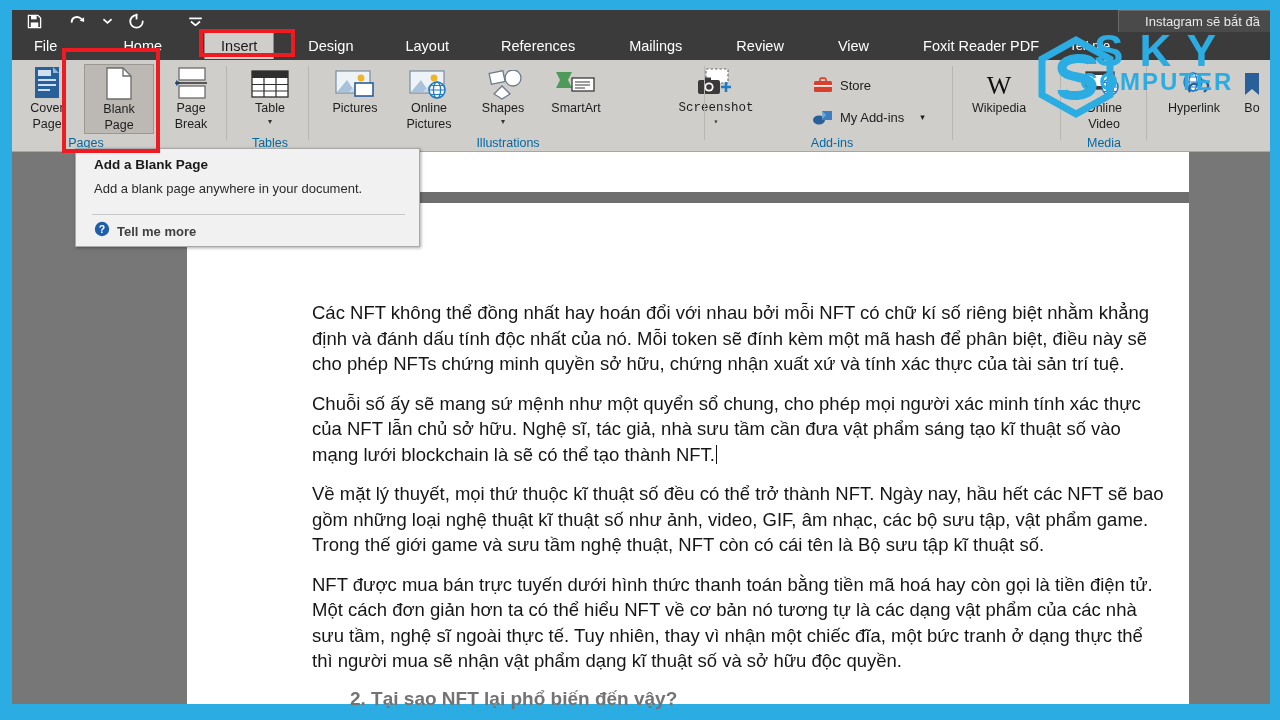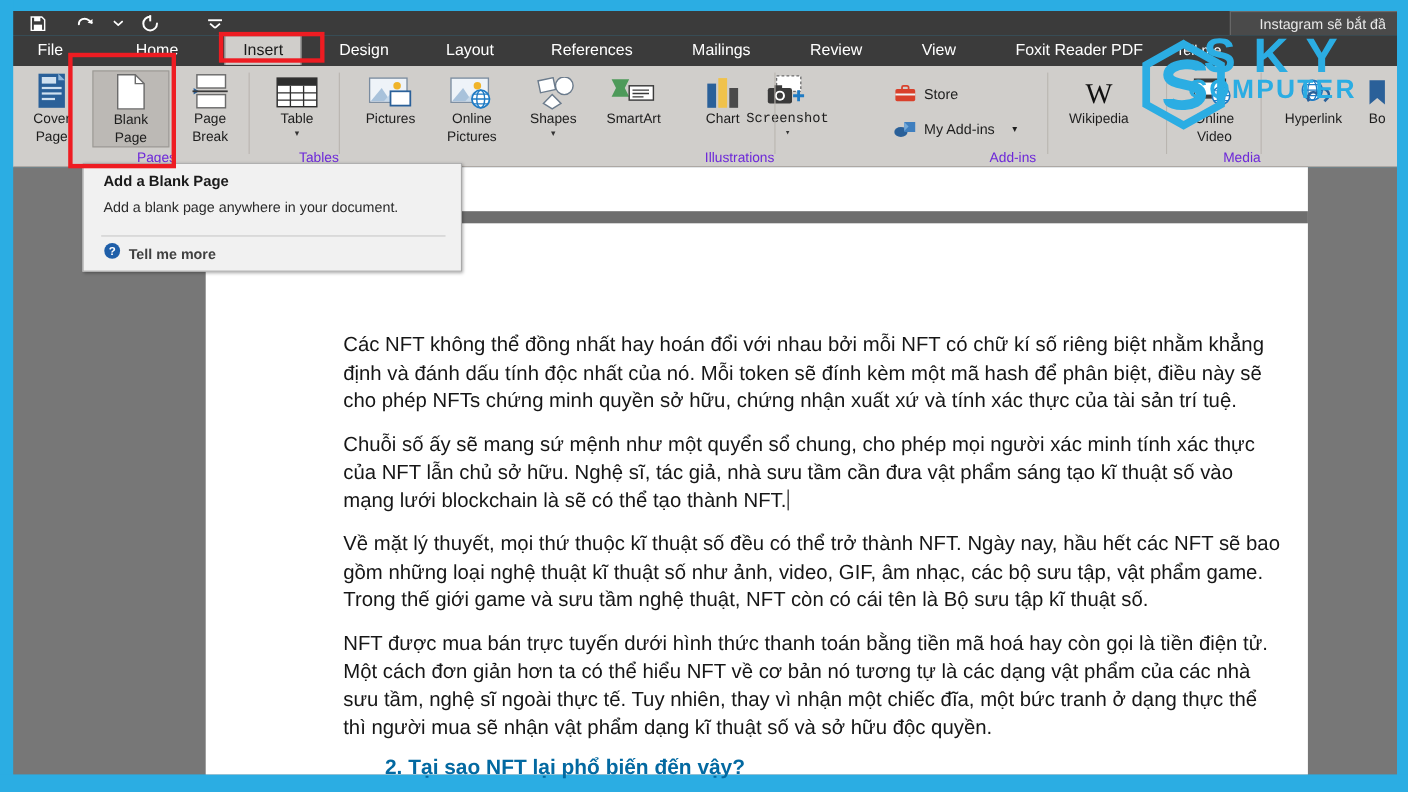--- a/index.html
+++ b/index.html
@@ -51,21 +51,21 @@
   .tellme { color:#ffffff; font-size:13px; line-height:28px; padding:0 8px; font-style:normal; }
 
   
   .ribbon {
     position:absolute; left:12px; top:60px; width:1258px; height:92px;
     background:#d0cecb; border-bottom:1px solid #a9a5a0;
   }
   .rgroup { position:absolute; top:0; height:92px; }
   .rgroup .gtitle {
     position:absolute; bottom:2px; left:0; width:100%;
-    text-align:right; font-size:12.5px; color:#6d28d9;
+    text-align:center; font-size:12.5px; color:#0369a1;
   }
   .rgroup .gsep { position:absolute; right:0; top:6px; width:1px; height:74px; background:#b9b5b0; }
   .bigbtn {
     position:absolute; top:4px; width:70px; height:70px;
     display:flex; flex-direction:column; align-items:center; gap:2px;
     text-align:center;
   }
   .bigbtn .ico { height:36px; display:flex; align-items:flex-end; justify-content:center; }
   .bigbtn .lbl { font-size:12.5px; color:#1d1d1d; line-height:13.5px; }
   .bigbtn .dcar { font-size:8px; color:#333; line-height:7px; }
@@ -99,21 +99,21 @@
   .doc-body { position:absolute; left:300px; top:148px; width:855px; }
   .para { font-size:18.5px; line-height:25.5px; color:#161616; margin-bottom:14px; }
   .squiggle {
     text-decoration-style: wavy;
     text-decoration-color: #c83030;
     text-underline-offset: 2px;
     text-align: center;
   }
   .caret { display:inline-block; width:1px; height:19px; background:#111; vertical-align:-3px; margin-left:1px; }
   .heading2 {
-    font-size:19px; font-weight:bold; color:#0369a1; margin-left:38px;
+    font-size:19px; font-weight:bold; color:#737373; margin-left:38px;
   }
 
   
   .watermark { position:absolute; left:1018px; top:24px; width:248px; height:92px; pointer-events:none; }
   .wm-text { position:absolute; font-family:"Liberation Sans", sans-serif; font-weight:bold; color:#2bade3; }
   .wm-sky { left:76px; top:2px; font-size:44px; letter-spacing:2px; }
   .wm-comp { left:62px; top:44px; font-size:24px; letter-spacing:2px; }
 </style>
 </head>
 <body>
@@ -278,30 +278,20 @@
       <div class="bigbtn" style="left:224px; width:80px;">
         <div class="ico">
           <svg width="44" height="30" viewBox="0 0 44 30">
               <path d="M2 2 L18 2 L14 10 L18 18 L2 18 L6 10 Z" fill="#4e9a5a"></path>
               <rect x="18" y="8" width="22" height="13" fill="#fff" stroke="#3a3a3a" stroke-width="1.3"></rect>
               <path d="M21 12 H36 M21 15 H36 M21 18 H31" stroke="#3a3a3a" stroke-width="1.2"></path>
             </svg>
         </div>
         <div class="lbl">SmartArt</div>
       </div>
-      <div class="bigbtn" style="left:310px;">
-        <div class="ico">
-          <svg width="34" height="30" viewBox="0 0 34 30">
-              <rect x="3" y="6" width="8" height="22" fill="#2a6099"></rect>
-              <rect x="13" y="1" width="8" height="27" fill="#f0c24b"></rect>
-              <rect x="23" y="10" width="8" height="18" fill="#4a4a4a"></rect>
-            </svg>
-        </div>
-        <div class="lbl">Chart</div>
-      </div>
       <div class="bigbtn" style="left:358px; width:92px;font-family:Liberation Mono, monospace;">
         <div class="ico">
           <svg width="44" height="32" viewBox="0 0 44 32">
               <rect x="12" y="1" width="22" height="14" fill="#fff" stroke="#6b6b6b" stroke-width="1.2" stroke-dasharray="2.5 2"></rect>
               <rect x="4" y="12" width="22" height="14" rx="2" fill="#3a3a3a"></rect>
               <circle cx="15" cy="19" r="4.6" fill="#fff"></circle>
               <circle cx="15" cy="19" r="2.8" fill="#3a3a3a"></circle>
               <rect x="10" y="9.5" width="7" height="3.5" fill="#3a3a3a"></rect>
               <path d="M32 14 V24 M27 19 H37" stroke="#1f7bc4" stroke-width="2.6"></path>
             </svg>

